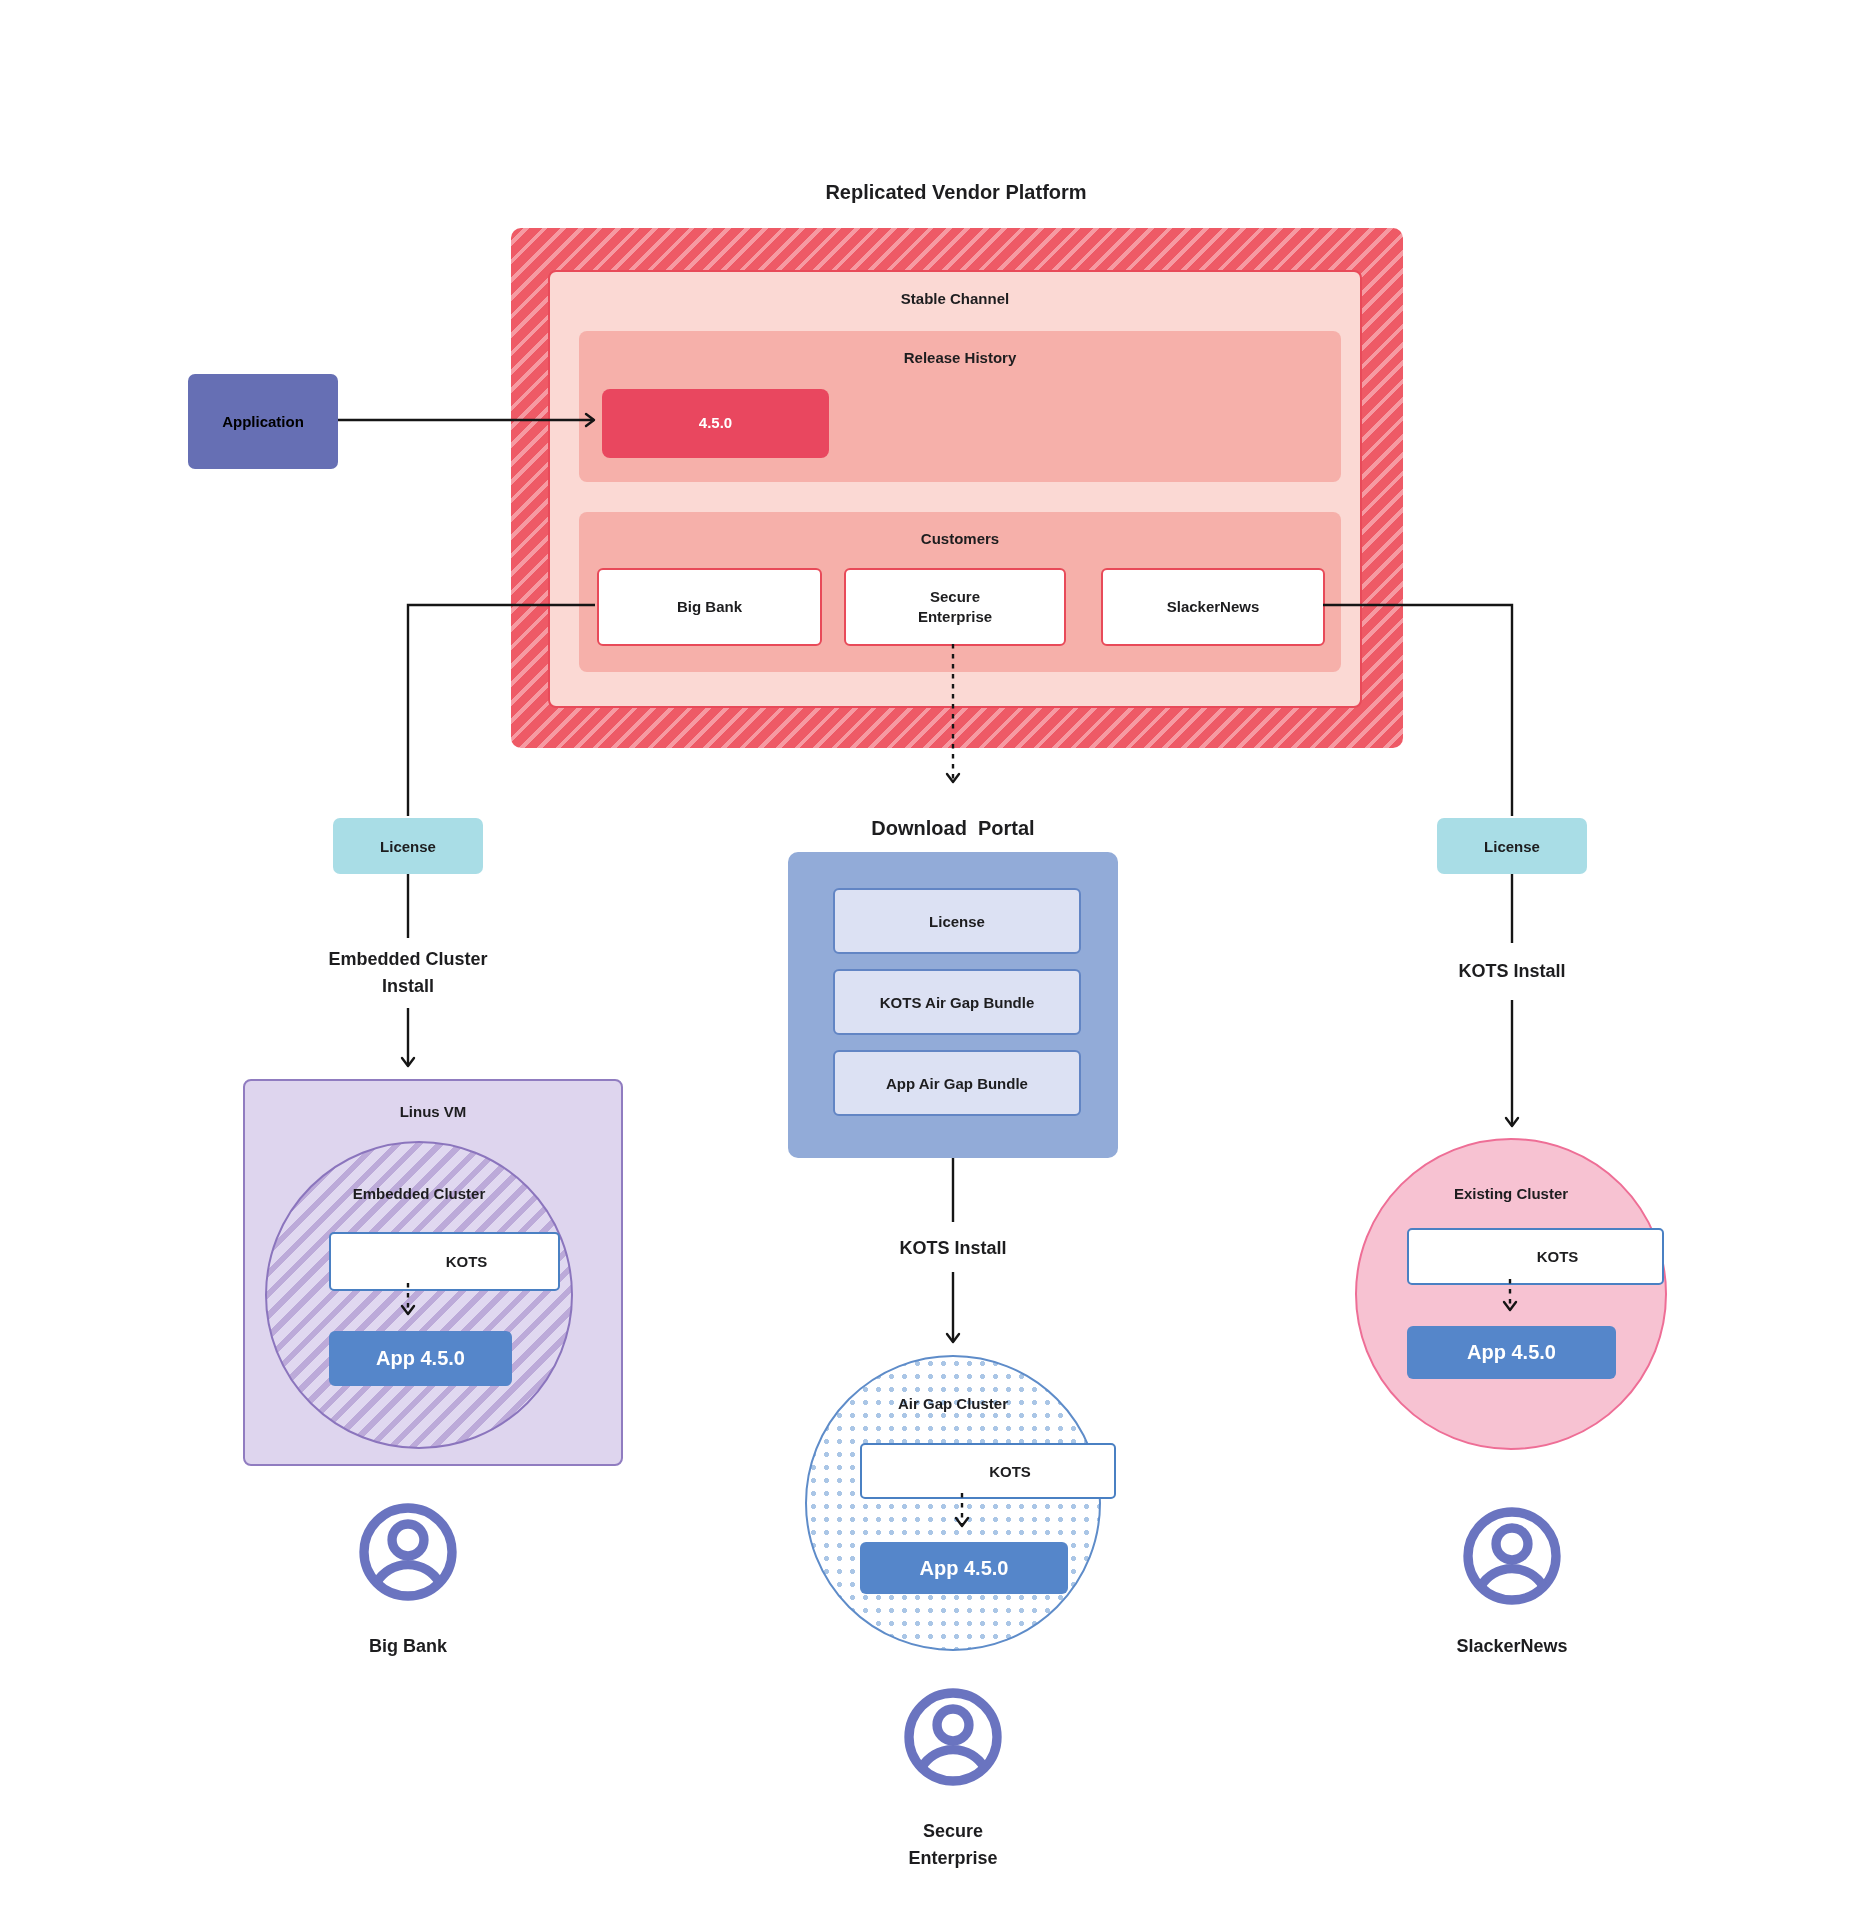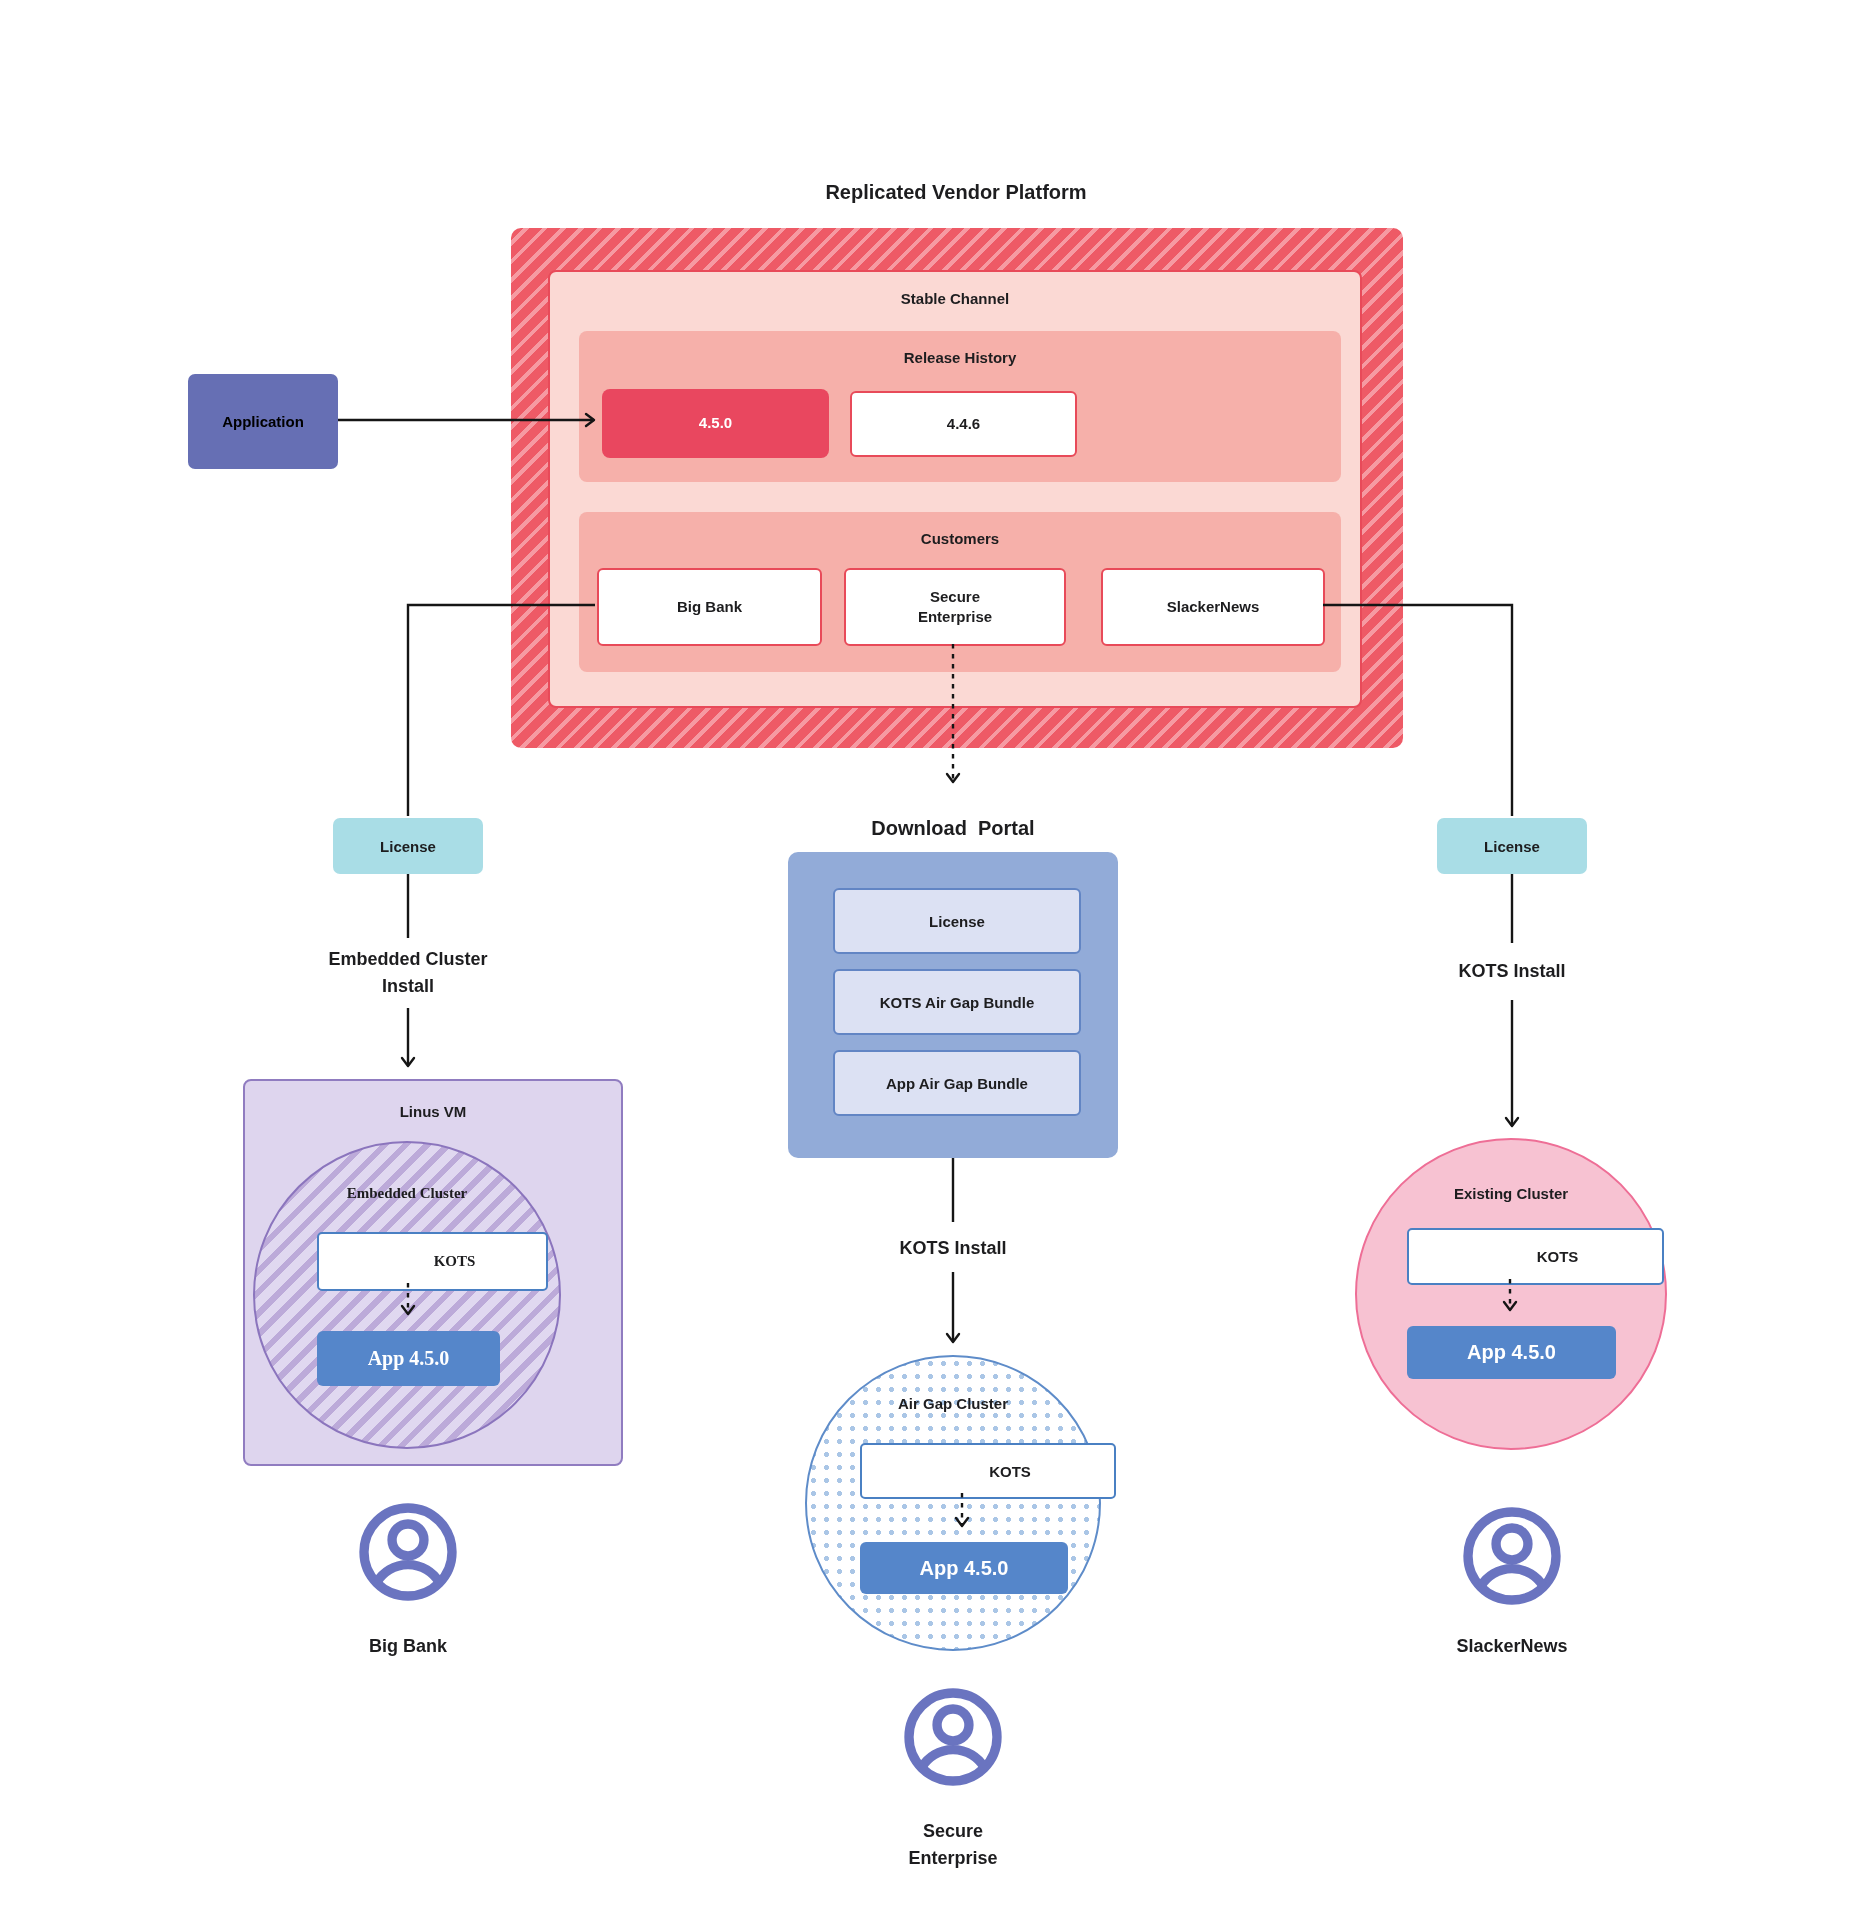--- a/index.html
+++ b/index.html
@@ -38,23 +38,23 @@
   .license-tag { top:818px; width:150px; height:56px; background:#a9dde6; border-radius:7px;
                  font-size:15px; font-weight:600; }
   .portal { left:788px; top:852px; width:330px; height:306px; background:#92abd8; border-radius:10px; }
   .portal-item { position:absolute; left:45px; width:244px; height:62px; background:#dce1f3;
                  border:2px solid #6285c4; border-radius:6px; font-size:15px; font-weight:600;
                  display:flex; align-items:center; justify-content:center; }
 
   
   .vm-box { left:243px; top:1079px; width:380px; height:387px; background:#ded5ee;
             border:2.5px solid #907cc0; border-radius:8px; }
-  .embedded-circle { left:8px; top:60px; width:308px; height:308px; border-radius:50%;
+  .embedded-circle { left:20px; top:60px; width:308px; height:308px; border-radius:50%;
             border:2.5px solid #8b75bd;
-            background:repeating-linear-gradient(135deg,#bcaad9 0 6px,#e0d8f0 6px 15px);font-family:Liberation Serif, serif; }
+            background:repeating-linear-gradient(135deg,#bcaad9 0 6px,#e0d8f0 6px 15px); }
   .airgap-circle { left:805px; top:1355px; width:296px; height:296px; border-radius:50%;
             border:2px solid #5e8cc9; background-color:#ffffff;
             background-image:radial-gradient(#aac6e6 2.3px, rgba(0,0,0,0) 2.4px);
             background-size:13px 13px; }
   .existing-circle { left:1355px; top:1138px; width:312px; height:312px; border-radius:50%;
             border:2.5px solid #ee6e96; background:#f7c2d2; }
   .circle-title { position:absolute; left:0; width:100%; text-align:center; font-size:15px; font-weight:600; }
   .kots-chip { position:absolute; background:#ffffff; border:2px solid #4a80c3; border-radius:5px;
                font-size:15px; font-weight:600; display:flex; align-items:center; justify-content:center;padding-left:44px; }
   .app-chip { position:absolute; background:#5586ca; color:#ffffff; border-radius:6px;
@@ -71,21 +71,20 @@
 
   <div class="lbl fs20 cx" style="left:956px; top:177px; white-space:nowrap;">Replicated Vendor Platform</div>
 
   <div class="abs platform">
     <div class="abs stable">
       <div class="sec-title">Stable Channel</div>
 
       <div class="abs section release-sec">
         <div class="sec-title">Release History</div>
         <div class="chip chip-red" style="left:23px; top:58px; width:227px; height:69px;">4.5.0</div>
-        <div class="chip chip-white" style="left:271px; top:60px; width:227px; height:66px;">4.4.6</div>
       </div>
 
       <div class="abs section customers-sec">
         <div class="sec-title">Customers</div>
         <div class="chip chip-white" style="left:18px; top:56px; width:225px; height:78px;">Big Bank</div>
         <div class="chip chip-white" style="left:265px; top:56px; width:222px; height:78px;">
           <span class="wrap-narrow" style="max-width:100px;">Secure Enterprise</span>
         </div>
         <div class="chip chip-white" style="left:522px; top:56px; width:224px; height:78px;">SlackerNews</div>
       </div>

